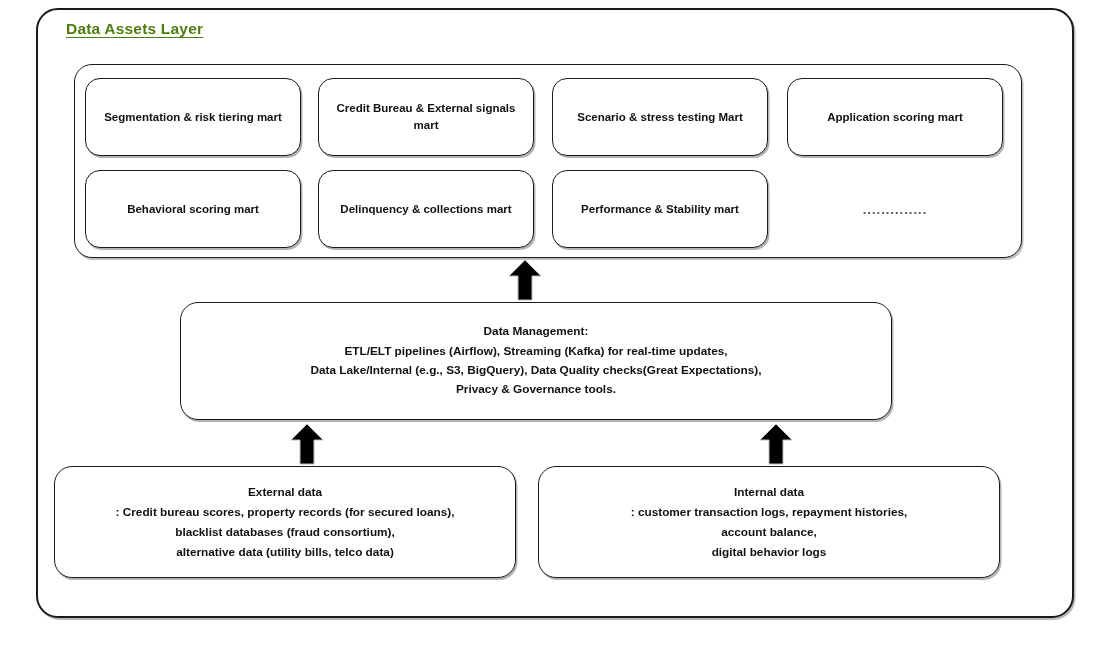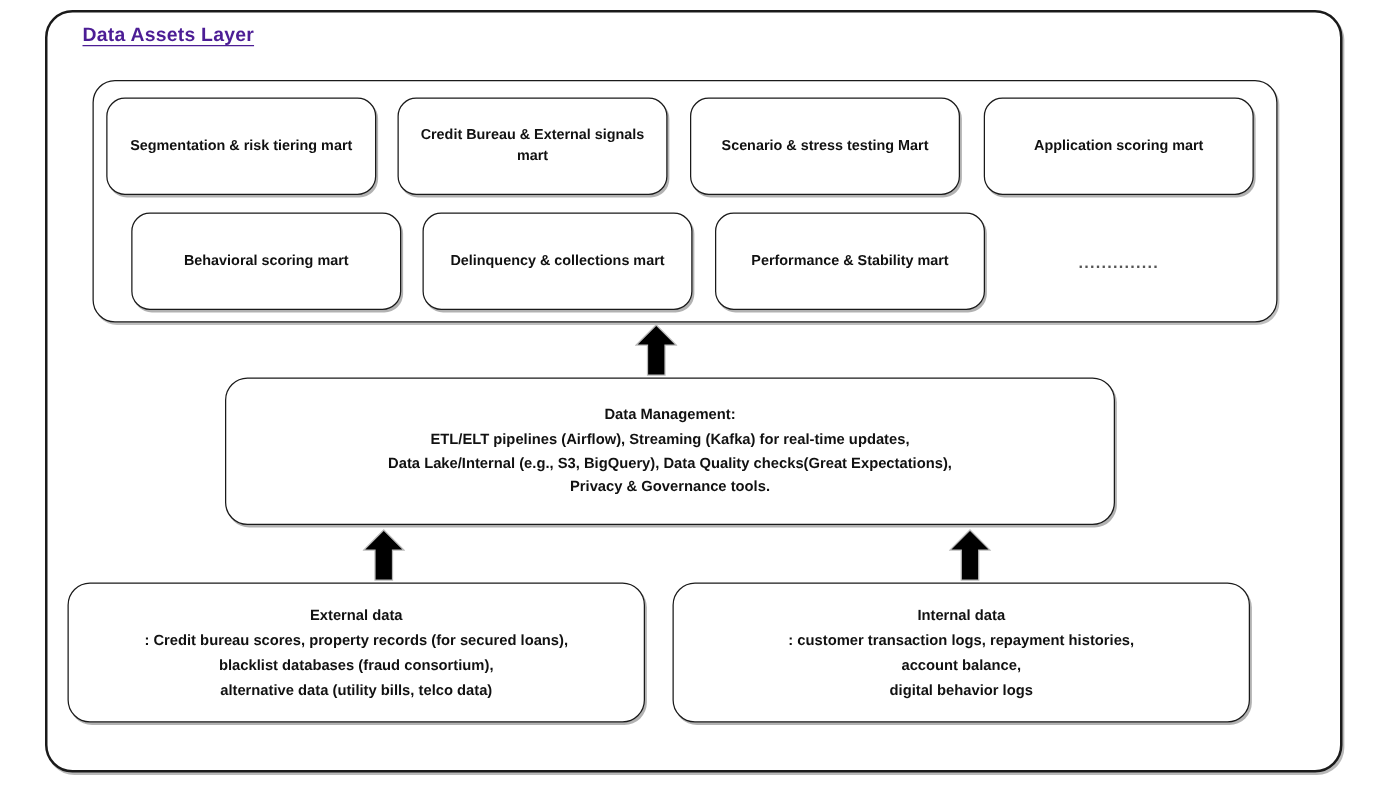--- a/index.html
+++ b/index.html
@@ -45,21 +45,21 @@
     box-shadow: 1.5px 2px 0 rgba(0,0,0,0.28);
   }
 
   
   #layer-title {
     position: absolute;
     left: 66px;
     top: 20px;
     font-size: 15.5px;
     font-weight: bold;
-    color: #4c1d95;
+    color: #4d7c0f;
     letter-spacing: 0.2px;
     text-decoration: underline;
     text-underline-offset: 3px;
     white-space: nowrap;
   }
 
   
   #marts-container {
     left: 74px;
     top: 64px;
@@ -77,21 +77,21 @@
     padding: 4px 10px;
     font-size: 11.5px;
     font-weight: bold;
     line-height: 1.45;
     box-shadow: 1.5px 2px 0 rgba(0,0,0,0.3);
   }
   .mart-box .label { display: block; }
 
   
   .r1 { top: 78px; }
-  .r2 { top: 170px; margin-left: 20px; }
+  .r2 { top: 170px; }
   .c1 { left: 85px; }
   .c2 { left: 318px; }
   .c3 { left: 552px; }
   .c4 { left: 787px; }
 
   
   #mart-ellipsis {
     position: absolute;
     left: 787px;
     top: 170px;

